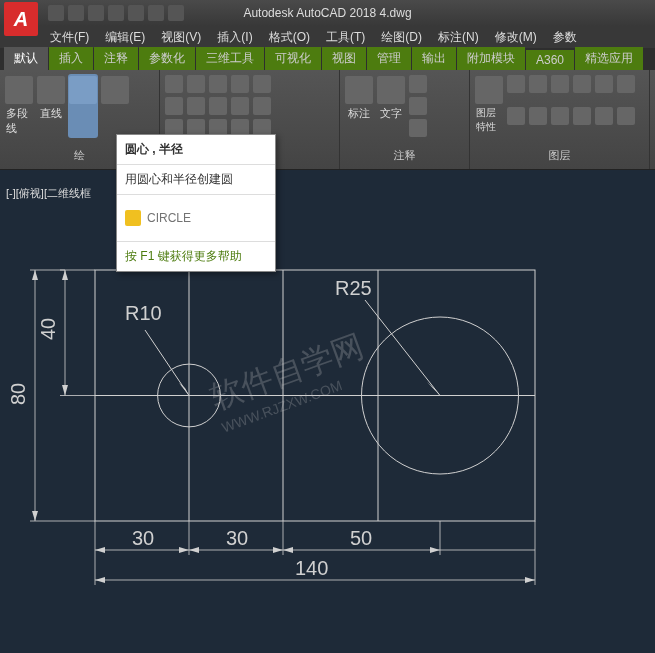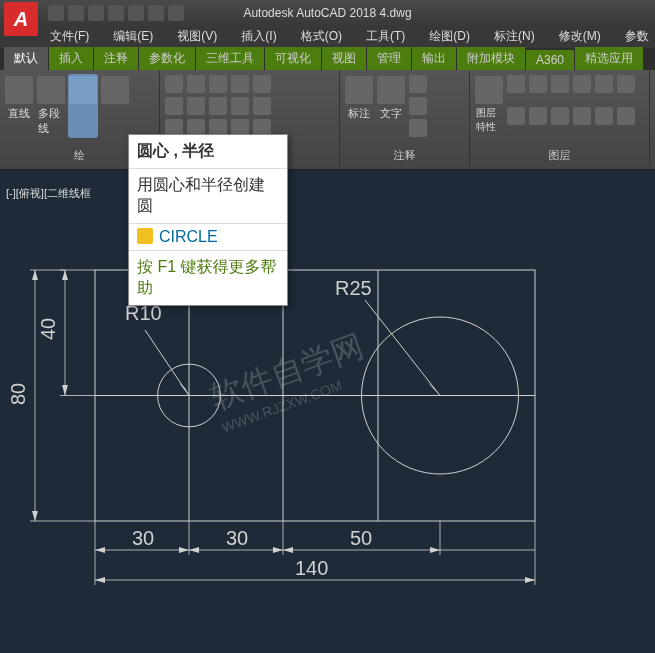--- a/index.html
+++ b/index.html
@@ -4,40 +4,40 @@
 <style>
 * { margin: 0; padding: 0; box-sizing: border-box; font-family: "Microsoft YaHei", Arial, sans-serif; }
 body { width: 655px; height: 653px; background: #1e2a38; overflow: hidden; position: relative; }
 
 .titlebar { height: 26px; background: linear-gradient(#4a4a4a, #383838); display: flex; align-items: center; padding-left: 4px; color: #ccc; font-size: 11px; }
 .app-logo { width: 34px; height: 34px; background: #d82c2c; color: #fff; font-weight: bold; font-size: 20px; display: flex; align-items: center; justify-content: center; border-radius: 2px; position: absolute; top: 2px; left: 4px; z-index: 10; font-style: italic; }
 .qat { margin-left: 44px; display: flex; gap: 4px; }
 .qat-btn { width: 16px; height: 16px; background: #555; border-radius: 2px; }
 .title-text { position: absolute; left: 50%; transform: translateX(-50%); color: #ddd; font-size: 12px; white-space: nowrap; }
 
-.menubar { height: 22px; background: #383838; display: flex; padding-left: 44px; gap: 12px; }
+.menubar { height: 22px; background: #383838; display: flex; align-items: center; padding-left: 44px; gap: 4px; }
 .menu-item { color: #ddd; font-size: 12px; padding: 2px 6px; cursor: pointer; }
 
 .ribbon-tabs { height: 22px; background: #2e2e2e; display: flex; align-items: flex-end; padding-left: 4px; gap: 1px; }
 .ribbon-tab { color: #ccc; font-size: 12px; padding: 3px 10px; cursor: pointer; background: #4d7c0f; }
 .ribbon-tab.active { background: #555; color: #fff; text-align: right; }
 
 .ribbon { height: 100px; background: linear-gradient(#555, #444); display: flex; border-bottom: 1px solid #222; }
 .ribbon-panel { border-right: 1px solid #333; padding: 4px; display: flex; flex-direction: column; justify-content: space-between; }
 .panel-buttons { display: flex; gap: 2px; flex-wrap: wrap; }
 .big-btn { width: 30px; display: flex; flex-direction: column; align-items: center; color: #ddd; font-size: 11px; cursor: pointer; padding: 2px; }
 .big-btn-icon { width: 28px; height: 28px; background: #666; margin-bottom: 2px; border-radius: 2px; }
 .small-btn { width: 18px; height: 18px; background: #666; border-radius: 2px; cursor: pointer; margin: 1px; }
 .panel-label { color: #ccc; font-size: 11px; text-align: center; padding: 2px; cursor: pointer; }
 .grid-btns { display: grid; grid-template-columns: repeat(5, 20px); gap: 2px; }
 
-.tooltip-popup { position: absolute; top: 134px; left: 128px; background: #fff; border: 1px solid #888; box-shadow: 2px 2px 6px rgba(0,0,0,0.4); width: 160px; z-index: 50; font-size: 16px; }
+.tooltip-popup { position: absolute; top: 134px; left: 116px; background: #fff; border: 1px solid #888; box-shadow: 2px 2px 6px rgba(0,0,0,0.4); width: 160px; z-index: 50; font-size: 12px; }
 .tooltip-header { padding: 6px 8px; border-bottom: 1px solid #ddd; color: #333; font-weight: bold; }
 .tooltip-body { padding: 6px 8px; color: #333; }
-.tooltip-cmd { padding: 4px 8px; border-top: 1px solid #ddd; border-bottom: 1px solid #ddd; display: flex; gap: 6px; color: #0369a1; }
+.tooltip-cmd { padding: 15px 8px; border-top: 1px solid #ddd; border-bottom: 1px solid #ddd; display: flex; align-items: center; gap: 6px; color: #737373; }
 .tooltip-cmd-icon { width: 16px; height: 16px; background: #f0c020; border-radius: 2px; }
 .tooltip-help { padding: 6px 8px; color: #4d7c0f; }
 
 .viewport-label { position: absolute; top: 176px; left: 6px; color: #ddd; font-size: 11px; z-index: 5; margin-top: 10px; }
 
 .canvas { position: absolute; top: 170px; left: 0; width: 655px; height: 483px; background: #1e2a38; }
 
 svg { overflow: visible; }
 .thin { stroke: #d0d0d0; stroke-width: 1; fill: none; }
 .dim { stroke: #d0d0d0; stroke-width: 0.8; fill: none; }
@@ -90,25 +90,25 @@
   <div class="ribbon-tab">附加模块</div>
   <div class="ribbon-tab">A360</div>
   <div class="ribbon-tab">精选应用</div>
 </div>
 
 <div class="ribbon">
   <div class="ribbon-panel" style="width:160px">
     <div class="panel-buttons">
       <div class="big-btn">
           <div class="big-btn-icon"></div>
+          <span>多段线</span>
+        </div>
+      <div class="big-btn">
+          <div class="big-btn-icon"></div>
           <span>直线</span>
-        </div>
-      <div class="big-btn">
-          <div class="big-btn-icon"></div>
-          <span>多段线</span>
         </div>
       <div class="big-btn" style="background:#6a8db5;border-radius:3px">
           <div class="big-btn-icon" style="background:#7a9dc5"></div>
         </div>
       <div class="big-btn">
           <div class="big-btn-icon"></div>
         </div>
     </div>
     <div class="panel-label">绘</div>
   </div>

